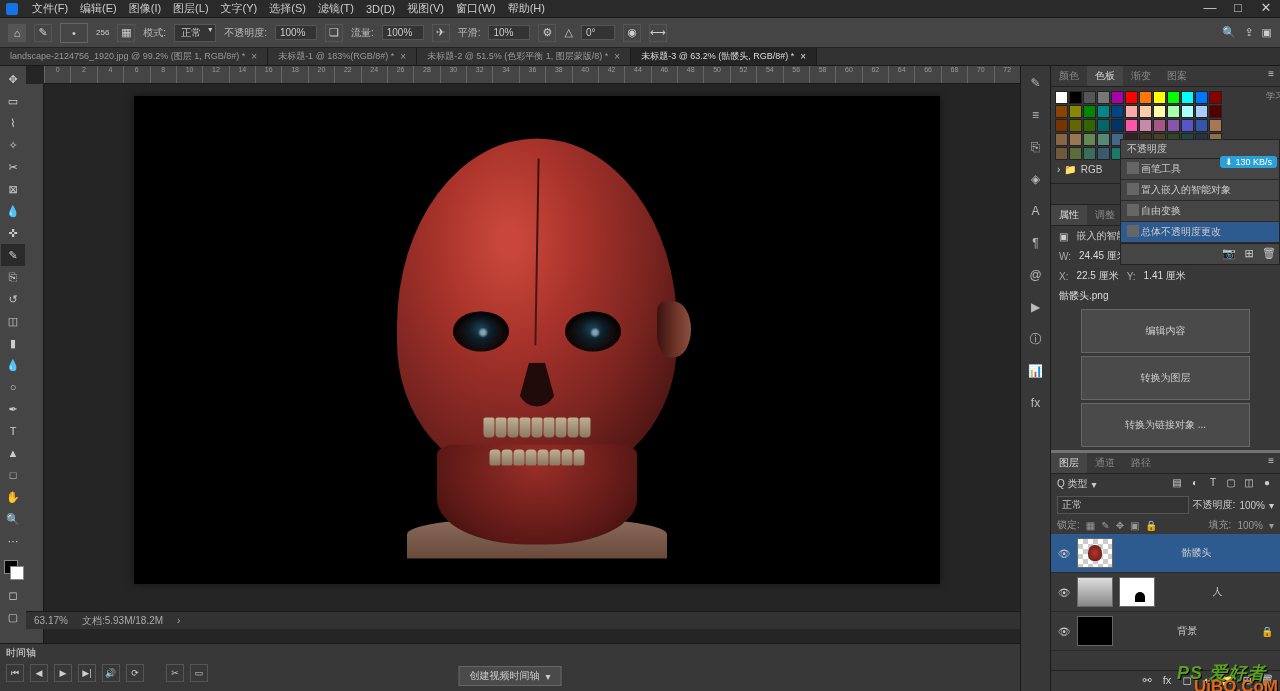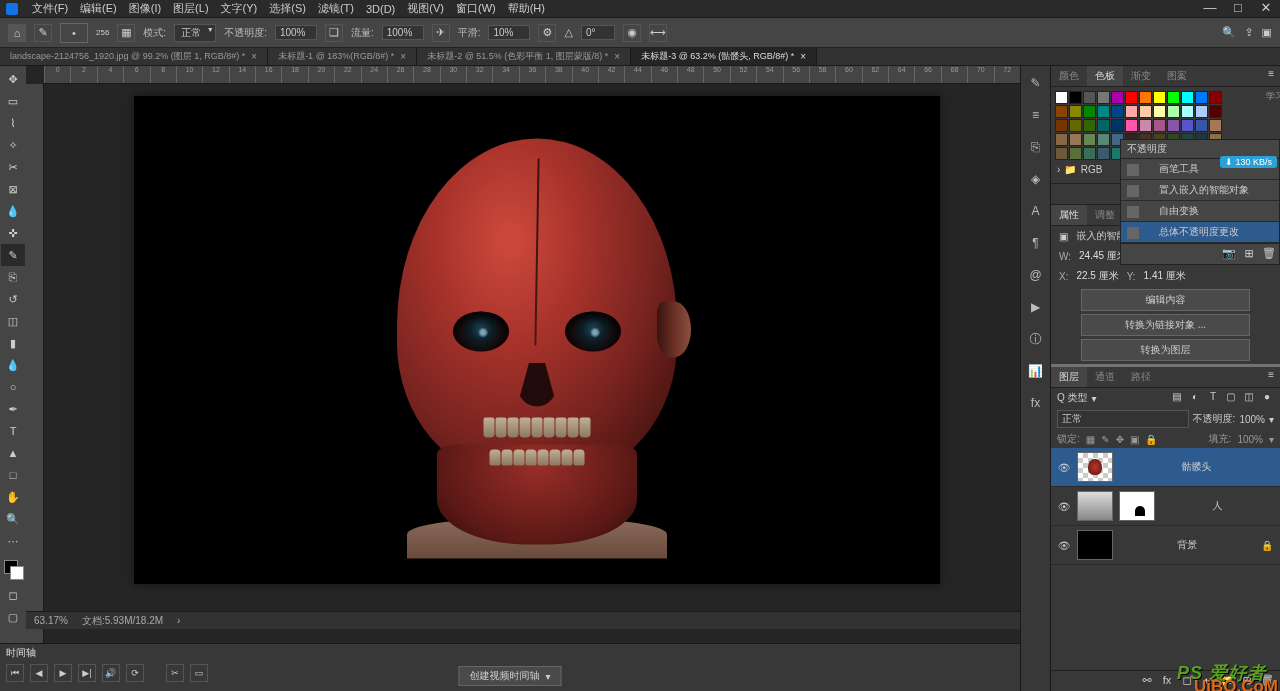--- a/index.html
+++ b/index.html
@@ -79,36 +79,36 @@
 .panel-tabs .menu { margin-left: auto; padding: 2px 6px; cursor: pointer; }
 
 .swatches-panel { padding: 4px; position: relative; }
 .swatch-grid { display: flex; flex-wrap: wrap; gap: 1px; width: 170px; }
 .swatch { width: 13px; height: 13px; border: 1px solid #222; cursor: pointer; }
 .folder-row { display: flex; align-items: center; gap: 4px; padding: 4px 2px; font-size: 10px; }
 
 
 .history-panel { position: absolute; right: 0; top: 52px; width: 160px; background: #454545; border: 1px solid #222; z-index: 10; }
 .history-title { padding: 2px 6px; font-size: 10px; border-bottom: 1px solid #222; }
-.history-item { display: flex; align-items: flex-end; gap: 20px; padding: 3px 6px; font-size: 10px; border-bottom: 1px solid #2a2a2a; cursor: pointer; }
+.history-item { display: flex; align-items: flex-start; gap: 2px; padding: 3px 6px; font-size: 10px; border-bottom: 1px solid #2a2a2a; cursor: pointer; }
 .history-item.active { background: #2d5a8f; }
 .history-item .hicon { width: 12px; height: 12px; background: #666; }
 .history-foot { display: flex; justify-content: flex-end; gap: 6px; padding: 3px; border-top: 1px solid #222; }
 .history-foot div { width: 14px; height: 14px; cursor: pointer; text-align: center; font-size: 11px; }
 .speed-badge { position: absolute; right: 2px; top: 16px; background: #2aa0d8; color: #fff; padding: 1px 5px; border-radius: 3px; font-size: 9px; display:flex; align-items:center; gap:3px; }
 
 .panel-footer-icons { display: flex; justify-content: flex-end; gap: 6px; padding: 3px 6px; border-top: 1px solid #222; }
 .panel-footer-icons div { width: 14px; height: 14px; cursor: pointer; text-align: center; }
 
 
 .props-panel { border-top: 1px solid #222; }
 .props-panel .row { display: flex; gap: 8px; padding: 3px 8px; align-items: center; }
 .props-panel .lbl { color: #aaa; }
 .props-panel .val { color: #ddd; }
-.props-panel .btn { background: #4a4a4a; border: 1px solid #666; padding: 3px 0; text-align: center; margin: 3px 30px; cursor: pointer; font-size: 10px; }
+.props-panel .btn { background: #4a4a4a; border: 1px solid #666; padding: 14px 0; text-align: center; margin: 3px 30px; cursor: pointer; font-size: 10px; }
 
 
 .layers-panel { border-top: 3px solid #737373; flex: 1; display: flex; flex-direction: column; min-height: 0; }
 .layers-toolbar { display: flex; align-items: center; gap: 4px; padding: 3px 6px; }
 .layers-toolbar .ticon { width: 14px; height: 14px; cursor: pointer; text-align:center; font-size:10px; }
 .blend-row { display: flex; align-items: center; gap: 4px; padding: 2px 6px; }
 .blend-row .drop { flex: 1; background: #333; border: 1px solid #555; padding: 1px 4px; position: relative; }
 .lock-row { display: flex; align-items: center; gap: 6px; padding: 2px 6px; color: #999; }
 .layer-list { flex: 1; overflow: auto; }
 .layer-item { display: flex; align-items: center; gap: 6px; padding: 4px 6px; border-bottom: 1px solid #2a2a2a; cursor: pointer; }
@@ -476,23 +476,26 @@
         <span class="val">24.45 厘米</span>
       <span class="lbl">H:</span>
         <span class="val">36.62 厘米</span>
     </div>
     <div class="row">
       <span class="lbl">X:</span>
         <span class="val">22.5 厘米</span>
       <span class="lbl">Y:</span>
         <span class="val">1.41 厘米</span>
     </div>
+    <div class="row">
+        <span class="val">骷髅头.png</span>
+      </div>
     <div class="btn">编辑内容</div>
+    <div class="btn">转换为图层</div>
     <div class="btn">转换为链接对象 ...</div>
-    <div class="btn">转换为图层</div>
   </div>
 
   <div class="layers-panel">
     <div class="panel-tabs">
       <div class="ptab active">图层</div>
       <div class="ptab">通道</div>
       <div class="ptab">路径</div>
       <div class="menu">≡</div>
     </div>
     <div class="layers-toolbar">

